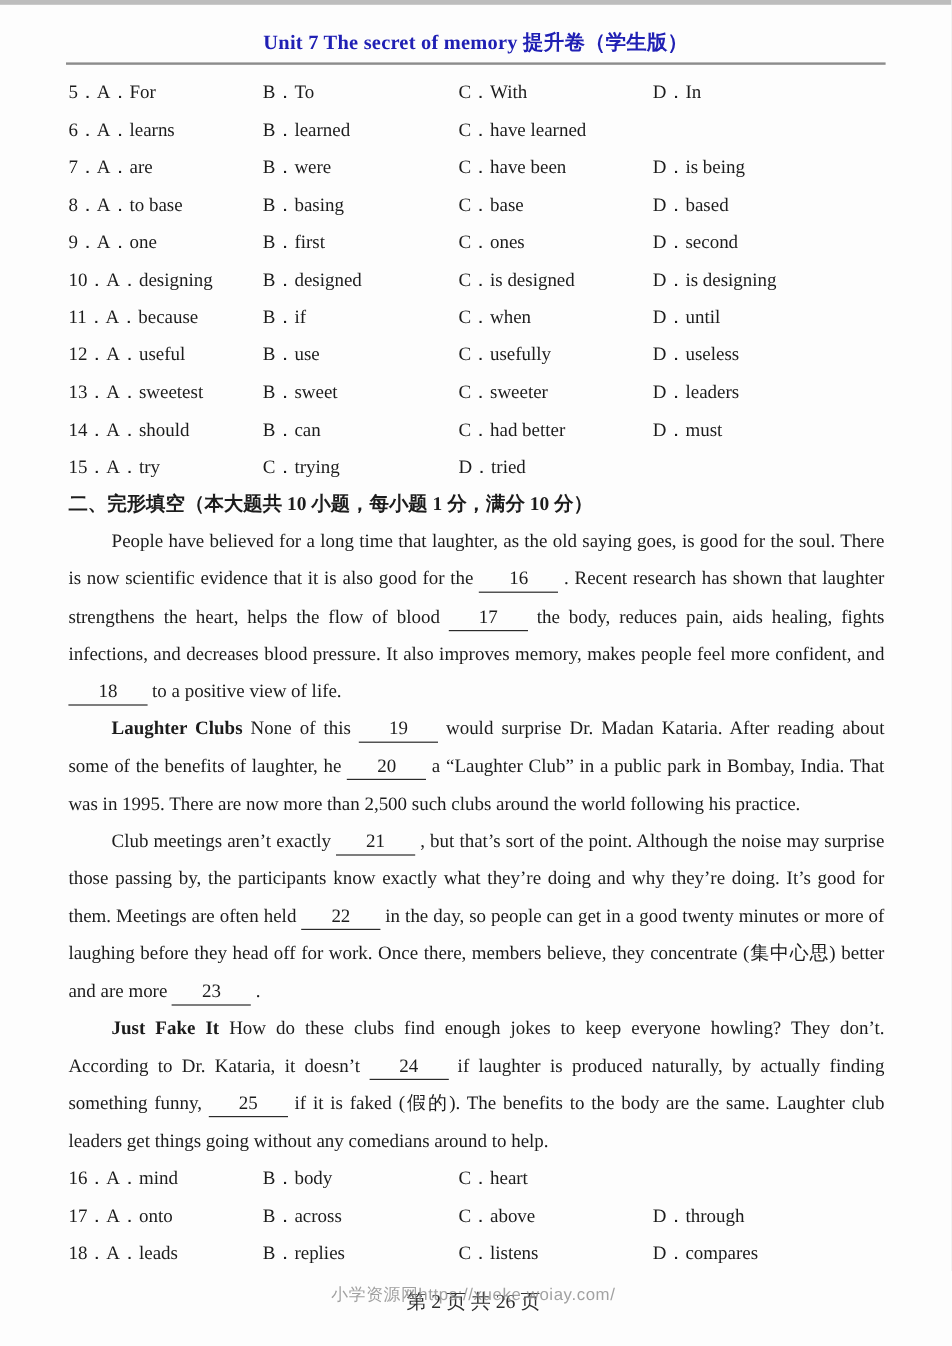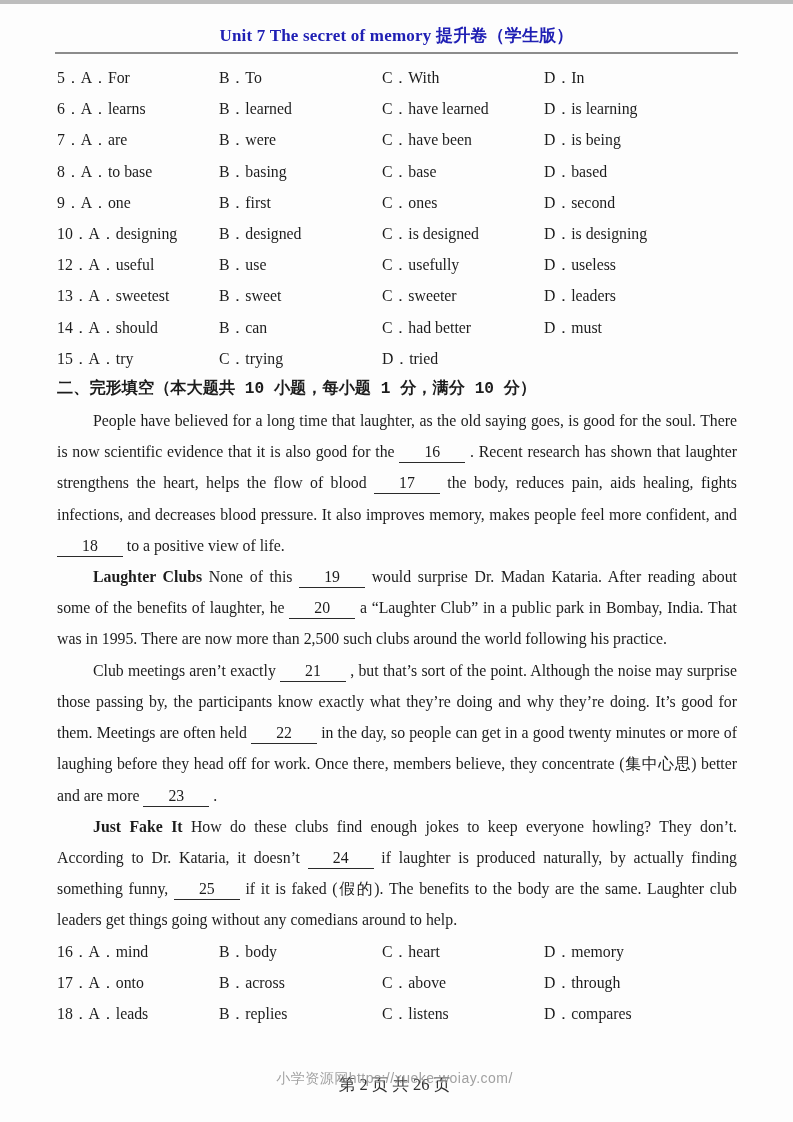--- a/index.html
+++ b/index.html
@@ -38,21 +38,20 @@
     display:grid;
     grid-template-columns:162px 163px 162px 1fr;
     height:31.2px;
     align-items:baseline;
   }
   .q-cell{white-space:nowrap;overflow:visible;}
   .section-title{
     font-weight:bold;
     font-size:16.2px;
     height:31.2px;
-    font-family:Liberation Mono, monospace;
   }
   .cloze-p{
     margin:0;
     text-align:justify;
     text-indent:36px;
   }
   .cloze-p .bold{font-weight:bold;}
   .blank{
     display:inline-block;
     text-indent:0;
@@ -94,21 +93,20 @@
         <div class="q-row">
           <div class="q-cell">5．A．For</div>
           <div class="q-cell">B．To</div>
           <div class="q-cell">C．With</div>
           <div class="q-cell">D．In</div>
         </div>
         <div class="q-row">
           <div class="q-cell">6．A．learns</div>
           <div class="q-cell">B．learned</div>
           <div class="q-cell">C．have learned</div>
-          <div class="q-cell">D．is learning</div>
         </div>
         <div class="q-row">
           <div class="q-cell">7．A．are</div>
           <div class="q-cell">B．were</div>
           <div class="q-cell">C．have been</div>
           <div class="q-cell">D．is being</div>
         </div>
         <div class="q-row">
           <div class="q-cell">8．A．to base</div>
           <div class="q-cell">B．basing</div>
@@ -119,20 +117,26 @@
           <div class="q-cell">9．A．one</div>
           <div class="q-cell">B．first</div>
           <div class="q-cell">C．ones</div>
           <div class="q-cell">D．second</div>
         </div>
         <div class="q-row">
           <div class="q-cell">10．A．designing</div>
           <div class="q-cell">B．designed</div>
           <div class="q-cell">C．is designed</div>
           <div class="q-cell">D．is designing</div>
+        </div>
+        <div class="q-row">
+          <div class="q-cell">11．A．because</div>
+          <div class="q-cell">B．if</div>
+          <div class="q-cell">C．when</div>
+          <div class="q-cell">D．until</div>
         </div>
         <div class="q-row">
           <div class="q-cell">12．A．useful</div>
           <div class="q-cell">B．use</div>
           <div class="q-cell">C．usefully</div>
           <div class="q-cell">D．useless</div>
         </div>
         <div class="q-row">
           <div class="q-cell">13．A．sweetest</div>
           <div class="q-cell">B．sweet</div>
@@ -156,21 +160,20 @@
         <p class="cloze-p"><span>People have believed for a long time that laughter, as the old saying goes, is good for the soul. There is now scientific evidence that it is also good for the </span><span class="blank">16</span><span> . Recent research has shown that laughter strengthens the heart, helps the flow of blood </span><span class="blank">17</span><span> the body, reduces pain, aids healing, fights infections, and decreases blood pressure. It also improves memory, makes people feel more confident, and </span><span class="blank">18</span><span> to a positive view of life.</span></p>
         <p class="cloze-p"><span class="bold">Laughter Clubs</span><span> None of this </span><span class="blank">19</span><span> would surprise Dr. Madan Kataria. After reading about some of the benefits of laughter, he </span><span class="blank">20</span><span> a “Laughter Club” in a public park in Bombay, India. That was in 1995. There are now more than 2,500 such clubs around the world following his practice.</span></p>
         <p class="cloze-p"><span>Club meetings aren’t exactly </span><span class="blank">21</span><span> , but that’s sort of the point. Although the noise may surprise those passing by, the participants know exactly what they’re doing and why they’re doing. It’s good for them. Meetings are often held </span><span class="blank">22</span><span> in the day, so people can get in a good twenty minutes or more of laughing before they head off for work. Once there, members believe, they concentrate (集中心思) better and are more </span><span class="blank">23</span><span> .</span></p>
         <p class="cloze-p"><span class="bold">Just Fake It</span><span> How do these clubs find enough jokes to keep everyone howling? They don’t. According to Dr. Kataria, it doesn’t </span><span class="blank">24</span><span> if laughter is produced naturally, by actually finding something funny, </span><span class="blank">25</span><span> if it is faked (假的). The benefits to the body are the same. Laughter club leaders get things going without any comedians around to help.</span></p>
       </div>
     <div id="questions-b">
         <div class="q-row">
           <div class="q-cell">16．A．mind</div>
           <div class="q-cell">B．body</div>
           <div class="q-cell">C．heart</div>
-          <div class="q-cell">D．memory</div>
         </div>
         <div class="q-row">
           <div class="q-cell">17．A．onto</div>
           <div class="q-cell">B．across</div>
           <div class="q-cell">C．above</div>
           <div class="q-cell">D．through</div>
         </div>
         <div class="q-row">
           <div class="q-cell">18．A．leads</div>
           <div class="q-cell">B．replies</div>

